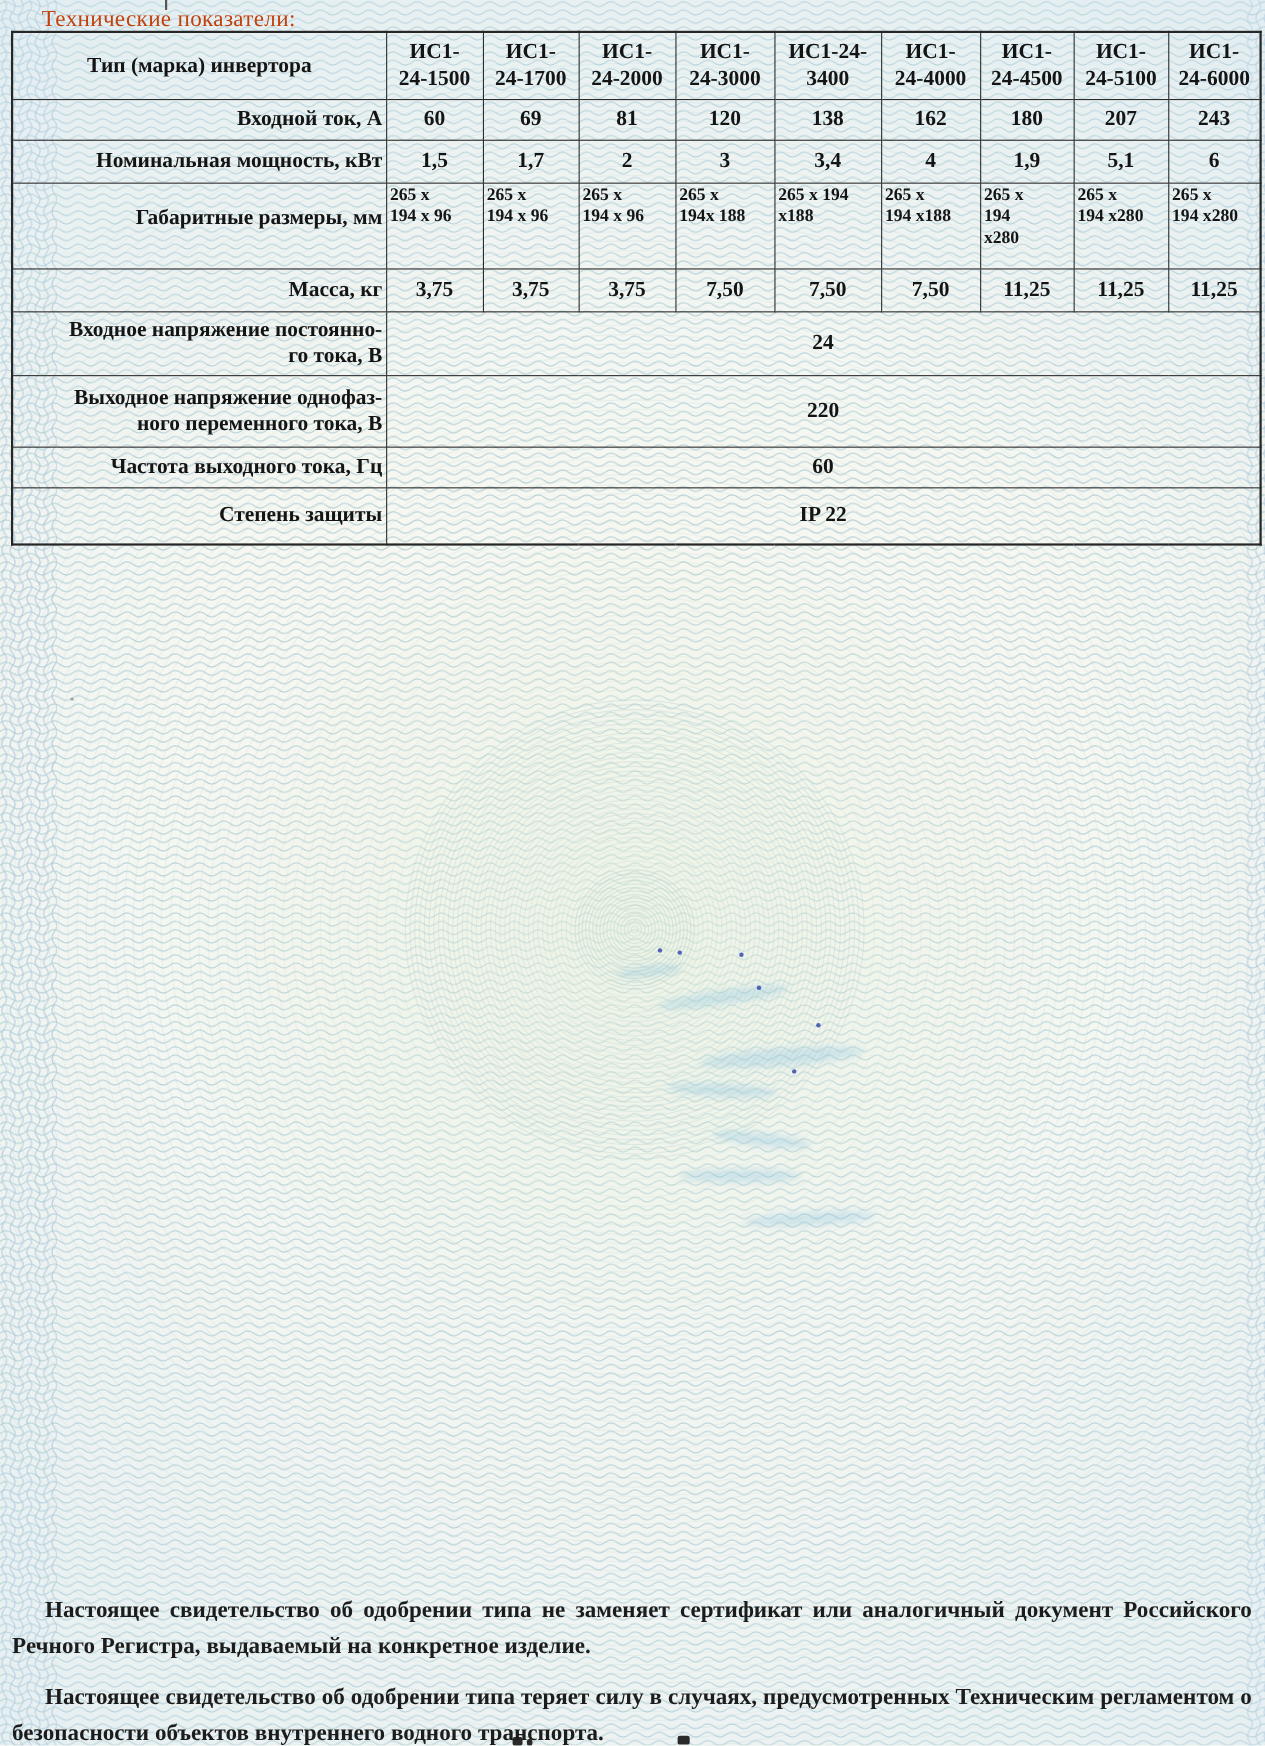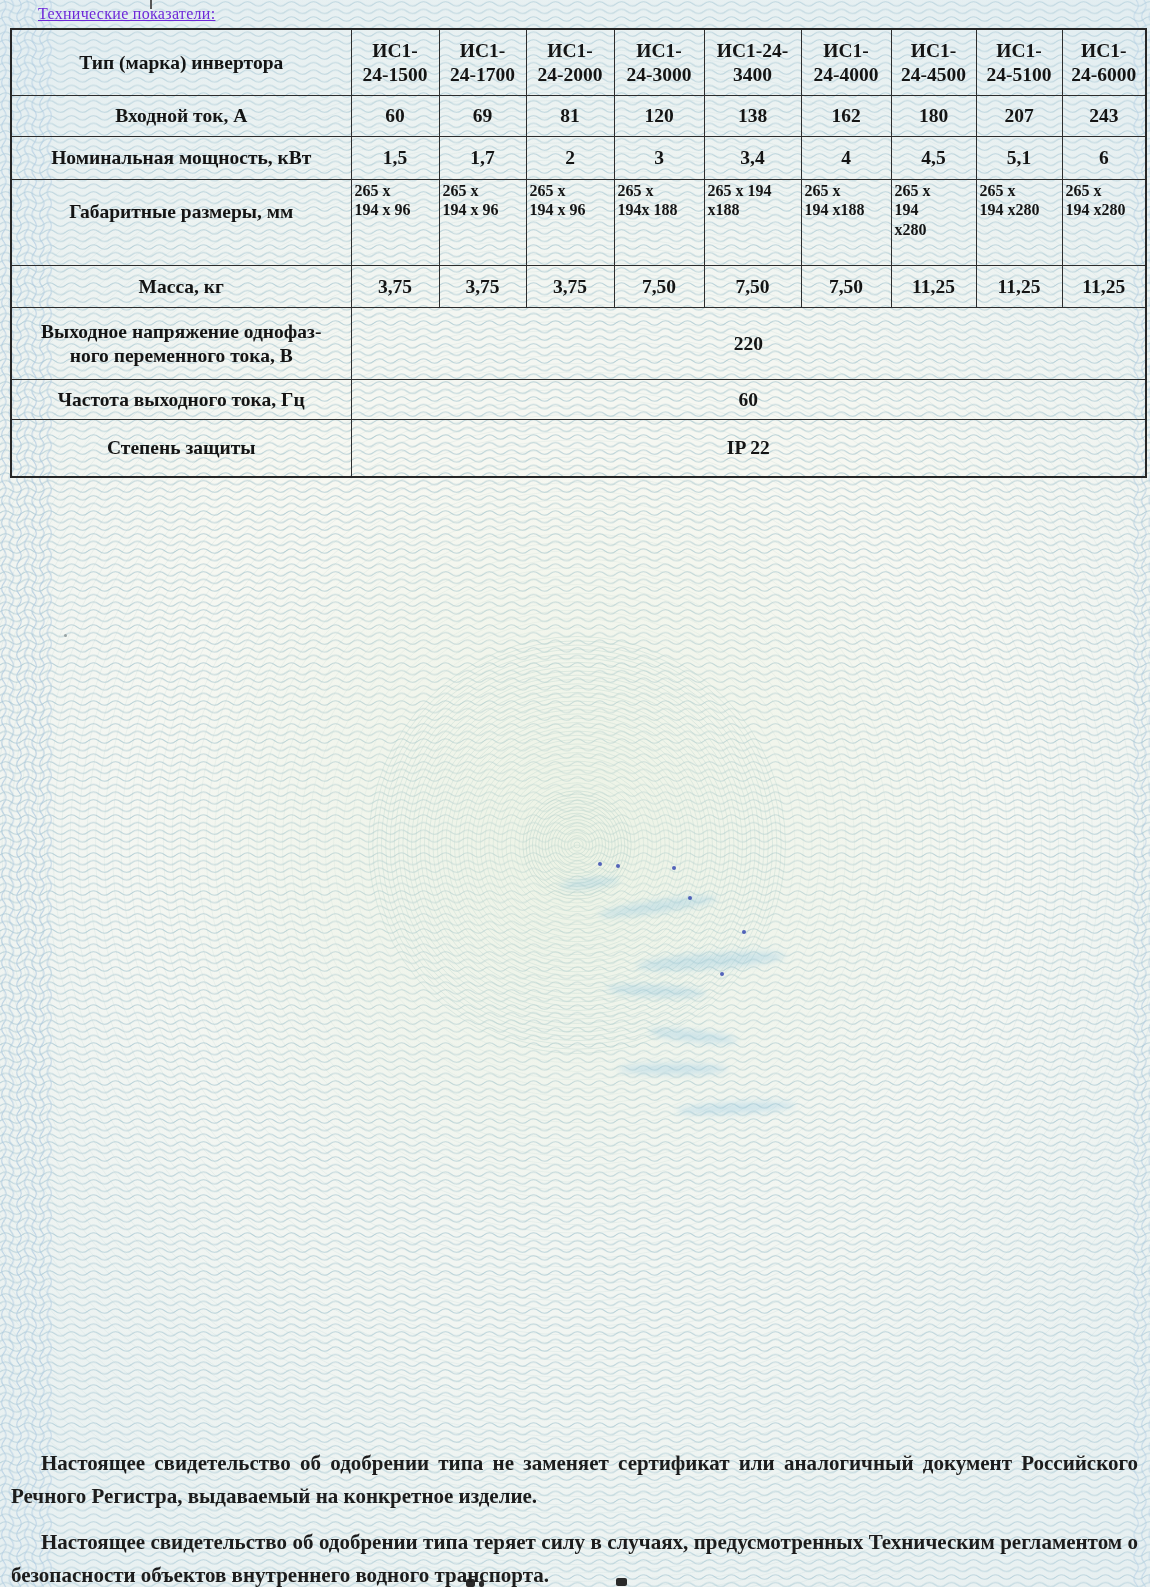--- a/index.html
+++ b/index.html
@@ -14,44 +14,43 @@
   #guilloche{position:absolute;inset:0;display:block;}
   .tint{
     position:absolute;inset:0;pointer-events:none;
     background:
       radial-gradient(ellipse 620px 560px at 577px 845px, rgba(230,240,219,0.55), rgba(230,240,219,0) 70%),
       radial-gradient(ellipse 950px 1250px at 50% 52%, rgba(255,255,255,0) 45%, rgba(193,219,238,0.30) 100%),
       linear-gradient(180deg, rgba(205,228,242,0.25), rgba(240,242,230,0.05) 30%, rgba(208,230,242,0.18) 100%);
   }
   .title{
     position:absolute;left:38px;top:5px;
-    font-size:16px;font-weight:normal;color:#6d28d9;
+    font-size:21px;font-weight:normal;color:#c2410c;
     letter-spacing:0.3px;
-    text-decoration:underline;
   }
   table.specs{
     position:absolute;left:10px;top:28px;
     width:1135px;height:450px;
     border-collapse:collapse;table-layout:fixed;
     font-size:19.5px;font-weight:bold;color:#141414;
     background:transparent;
   }
   table.specs th, table.specs td{
     border:1.7px solid #2d2d2d;
     padding:1px 3px;
     line-height:1.22;
     overflow:hidden;
   }
   table.specs{border:2.3px solid #262626;}
   tr.rh0{height:61px} tr.rh1{height:37px} tr.rh2{height:39px}
   tr.rh3{height:78px} tr.rh4{height:39px} tr.rh5{height:58px}
   tr.rh6{height:65px} tr.rh7{height:37px} tr.rh8{height:52px}
   .hdr-type{text-align:center;vertical-align:middle;margin-top:24px;}
   .model{text-align:center;vertical-align:middle;white-space:pre-line;margin-left:16px;}
-  .rowlabel{text-align:center;vertical-align:middle;padding-left:8px;white-space:pre-line;}
+  .rowlabel{text-align:right;vertical-align:middle;padding-left:8px;white-space:pre-line;}
   .num{text-align:center;vertical-align:middle;}
   .dim{
     text-align:left;vertical-align:top;
     padding:3px 1px 1px 5px;
     font-size:16px;line-height:1.25;
     white-space:pre-line;
   }
   .notes{position:absolute;left:7px;top:1447px;width:1131px;}
   .notes p{
     margin:0 0 13px 4px;
@@ -280,21 +279,21 @@
         <td class="num">243</td>
       </tr>
       <tr class="rh2">
         <td class="rowlabel">Номинальная мощность, кВт</td>
         <td class="num">1,5</td>
         <td class="num">1,7</td>
         <td class="num">2</td>
         <td class="num">3</td>
         <td class="num">3,4</td>
         <td class="num">4</td>
-        <td class="num">4,5</td>
+        <td class="num">1,9</td>
         <td class="num">5,1</td>
         <td class="num">6</td>
       </tr>
       <tr class="rh3">
         <td class="rowlabel" style="vertical-align:top;padding-top:20px;font-family:Liberation Serif, serif;">Габаритные размеры, мм</td>
         <td class="dim">265 x
 194 x 96</td>
         <td class="dim">265 x
 194 x 96</td>
         <td class="dim">265 x
@@ -318,20 +317,25 @@
         <td class="num">3,75</td>
         <td class="num">3,75</td>
         <td class="num">3,75</td>
         <td class="num">7,50</td>
         <td class="num">7,50</td>
         <td class="num">7,50</td>
         <td class="num">11,25</td>
         <td class="num">11,25</td>
         <td class="num">11,25</td>
       </tr>
+      <tr class="rh5">
+        <td class="rowlabel">Входное напряжение постоянно-
+го тока, В</td>
+        <td class="num" colspan="9">24</td>
+      </tr>
       <tr class="rh6">
         <td class="rowlabel">Выходное напряжение однофаз-
 ного переменного тока, В</td>
         <td class="num" colspan="9">220</td>
       </tr>
       <tr class="rh7">
         <td class="rowlabel">Частота выходного тока, Гц</td>
         <td class="num" colspan="9">60</td>
       </tr>
       <tr class="rh8">

